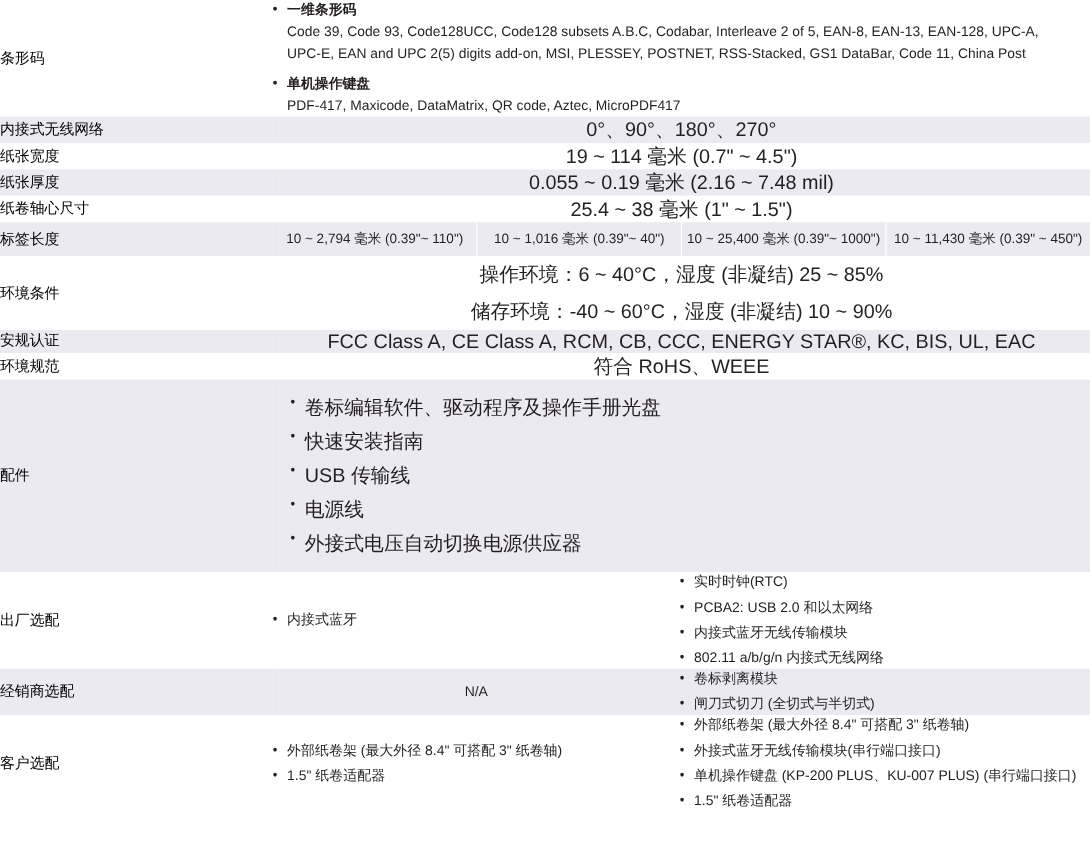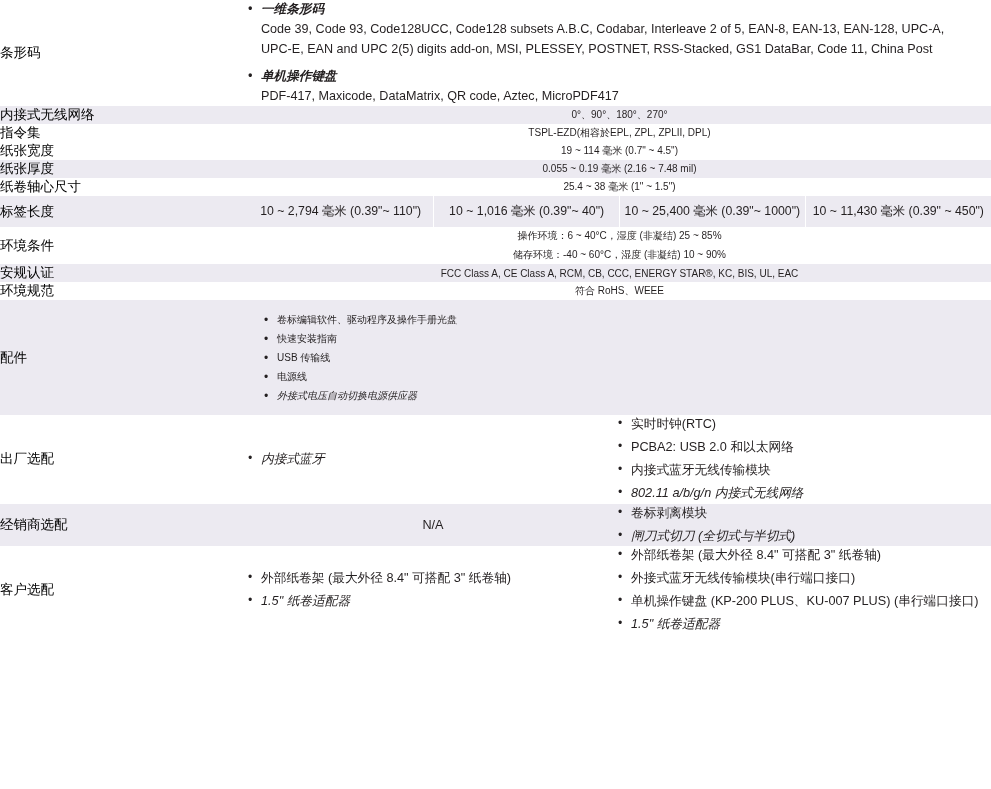--- a/index.html
+++ b/index.html
@@ -25,21 +25,21 @@
   .label-cell {
     width: 248px;
     padding: 7px 0 7px 70px;
     font-size: 13.5px;
     color: #000000;
     box-sizing: border-box;
     vertical-align: middle;
   }
   .value-cell {
     padding: 7px 16px 7px 16px;
-    font-size: 10px;
+    font-size: 18px;
     color: #231f20;
     box-sizing: border-box;
     vertical-align: middle;
   }
   .row-alt {
     background: #eceaf1;
   }
   .row-plain {
     background: #ffffff;
   }
@@ -52,21 +52,20 @@
     list-style: none;
   }
   .bullet-list li {
     position: relative;
     padding-left: 13px;
     margin: 0 0 4px 0;
     line-height: 1.5;
   }
   .bullet-list li:last-child {
     margin-bottom: 0;
-    font-style: italic;
   }
   .bullet-list li::before {
     content: "•";
     position: absolute;
     left: 0;
     top: -1px;
     font-size: 12px;
     line-height: 1.6;
   }
   .sub-line {
@@ -148,24 +147,20 @@
           <div class="sub-line">PDF-417, Maxicode, DataMatrix, QR code, Aztec, MicroPDF417</div>
         </div>
       </td>
     </tr>
 
     <tr class="row-alt">
       <td class="label-cell">内接式无线网络</td>
       <td class="value-cell center">0°、90°、180°、270°</td>
     </tr>
 
-    <tr class="row-plain">
-      <td class="label-cell">指令集</td>
-      <td class="value-cell center">TSPL-EZD(相容於EPL, ZPL, ZPLII, DPL)</td>
-    </tr>
 
 
     <tr class="row-plain">
       <td class="label-cell">纸张宽度</td>
       <td class="value-cell center">19 ~ 114 毫米 (0.7" ~ 4.5")</td>
     </tr>
 
     <tr class="row-alt">
       <td class="label-cell">纸张厚度</td>
       <td class="value-cell center">0.055 ~ 0.19 毫米 (2.16 ~ 7.48 mil)</td>

